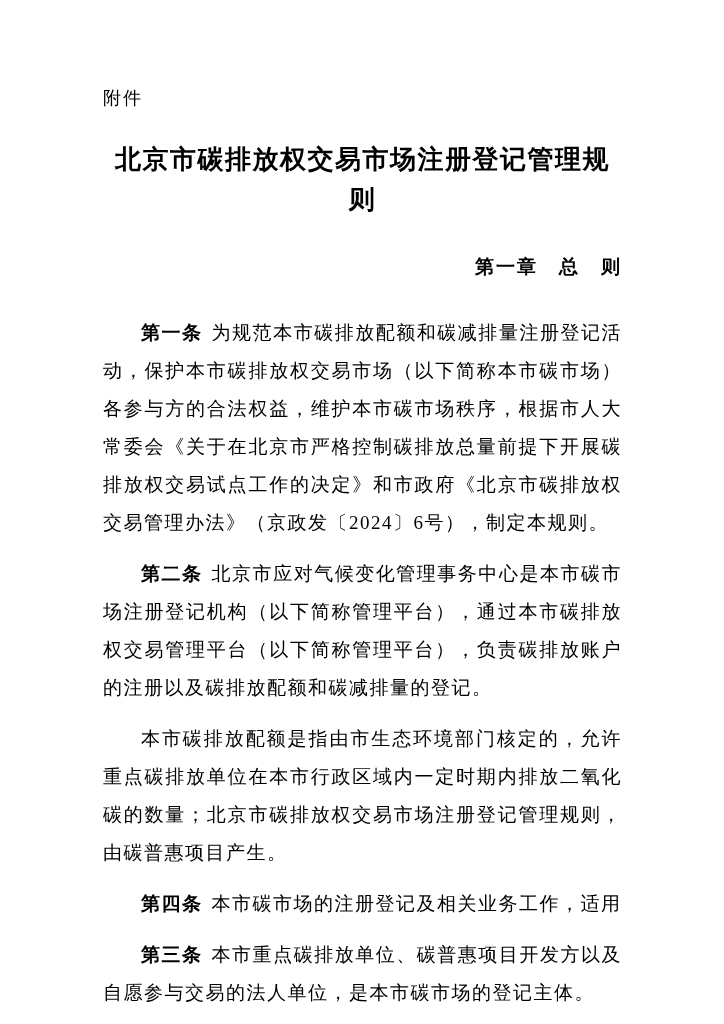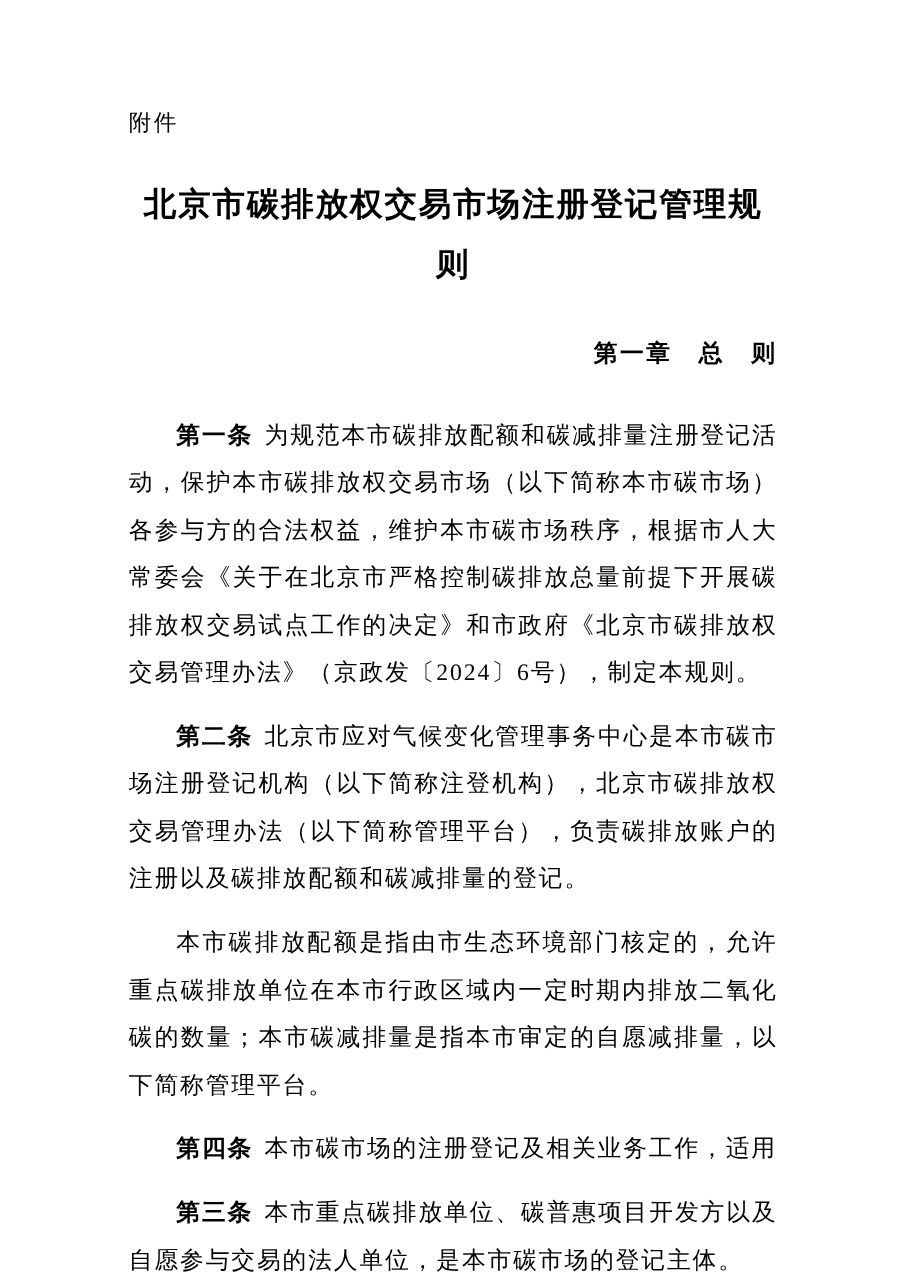--- a/index.html
+++ b/index.html
@@ -23,21 +23,21 @@
   .attachment {
     font-size: 18px;
     letter-spacing: 2px;
     margin: 0 0 30px 0;
     font-weight: 500;
   }
   .doc-title {
     font-size: 26px;
     font-weight: bold;
     text-align: center;
-    line-height: 48px;
+    line-height: 40px;
     letter-spacing: 1.5px;
     margin: 0 auto 24px auto;
     max-width: 520px;
     font-family: "Liberation Serif", serif;
   }
   .chapter-heading {
     font-size: 19px;
     font-weight: bold;
     text-align: right;
     letter-spacing: 2px;
@@ -64,21 +64,21 @@
 <div class="page">
 
   <div class="attachment">附件</div>
 
   <h1 class="doc-title">北京市碳排放权交易市场注册登记管理规则</h1>
 
   <h2 class="chapter-heading">第一章　总　则</h2>
 
   <p class="para"><span class="lead">第一条</span><span>为规范本市碳排放配额和碳减排量注册登记活动，保护本市碳排放权交易市场（以下简称本市碳市场）各参与方的合法权益，维护本市碳市场秩序，根据市人大常委会《关于在北京市严格控制碳排放总量前提下开展碳排放权交易试点工作的决定》和市政府《北京市碳排放权交易管理办法》（京政发〔2024〕6号），制定本规则。</span></p>
 
-  <p class="para"><span class="lead">第二条</span><span>北京市应对气候变化管理事务中心是本市碳市场注册登记机构（以下简称注登机构），北京市碳排放权交易管理办法（以下简称管理平台），负责碳排放账户的注册以及碳排放配额和碳减排量的登记。</span></p>
+  <p class="para"><span class="lead">第二条</span><span>北京市应对气候变化管理事务中心是本市碳市场注册登记机构（以下简称管理平台），通过本市碳排放权交易管理平台（以下简称管理平台），负责碳排放账户的注册以及碳排放配额和碳减排量的登记。</span></p>
 
-  <p class="para"><span class="lead"></span><span>本市碳排放配额是指由市生态环境部门核定的，允许重点碳排放单位在本市行政区域内一定时期内排放二氧化碳的数量；本市碳减排量是指本市审定的自愿减排量，以下简称管理平台。</span></p>
+  <p class="para"><span class="lead"></span><span>本市碳排放配额是指由市生态环境部门核定的，允许重点碳排放单位在本市行政区域内一定时期内排放二氧化碳的数量；北京市碳排放权交易市场注册登记管理规则，由碳普惠项目产生。</span></p>
 
   <p class="para"><span class="lead">第四条</span><span>本市碳市场的注册登记及相关业务工作，适用</span></p>
 
   <p class="para"><span class="lead">第三条</span><span>本市重点碳排放单位、碳普惠项目开发方以及自愿参与交易的法人单位，是本市碳市场的登记主体。</span></p>
 
 </div>
 
 </body></html>

